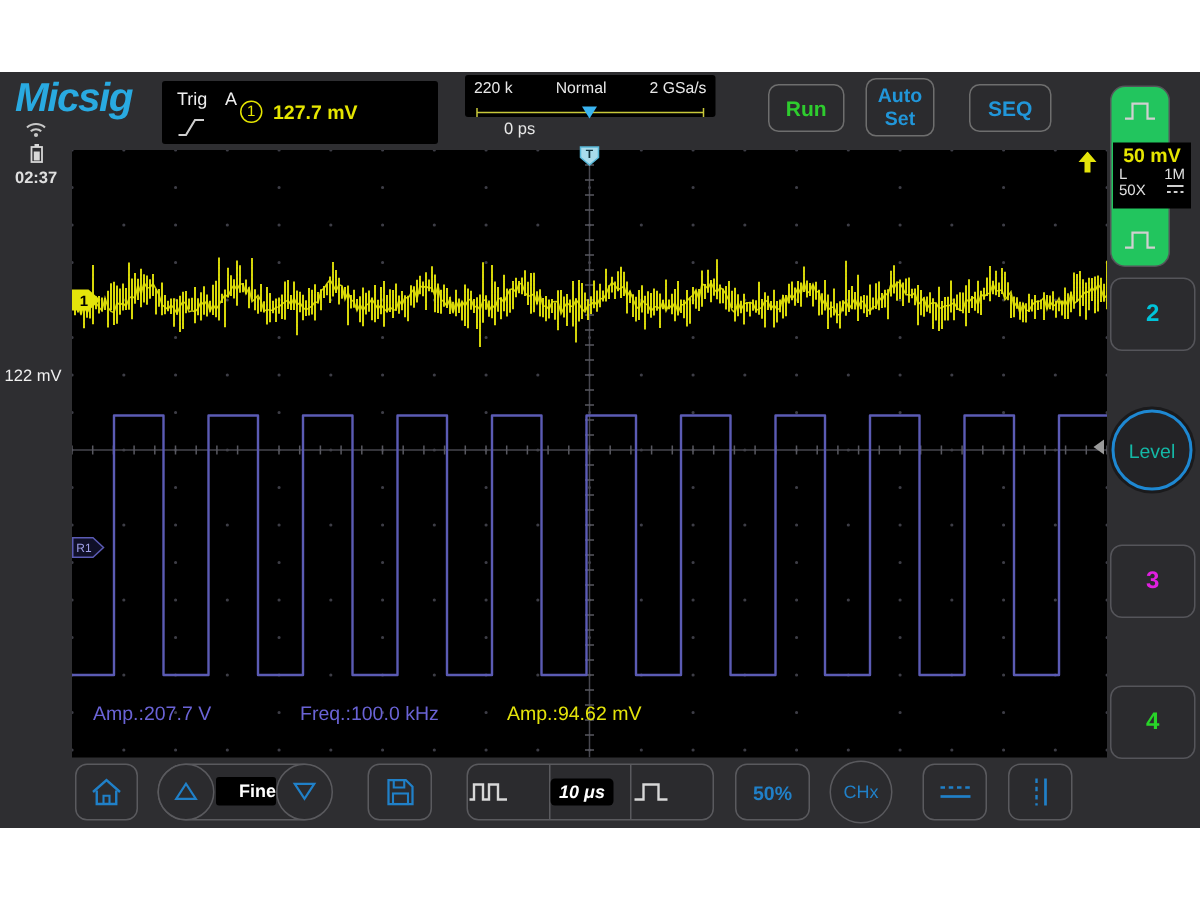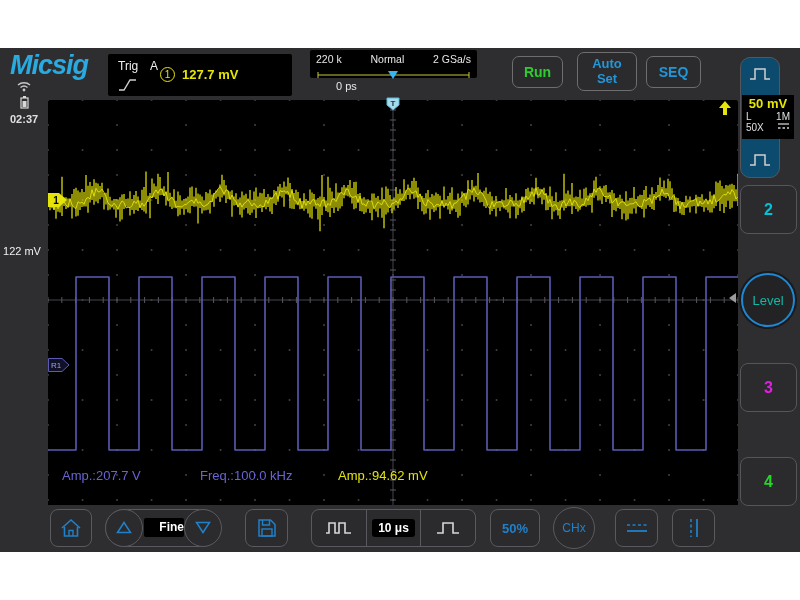--- a/index.html
+++ b/index.html
@@ -31,40 +31,40 @@
              justify-content:space-between; padding:0 6px; }
   .acq-row span { color:#e8e8e8; font-size:10.5px; }
   .acq-slider { position:absolute; left:6px; top:20px; }
   .acq-delay { position:absolute; left:0; top:30px; width:100%; text-align:left;
                color:#e8e8e8; font-size:11px;padding-left:26px; }
 
   .tb-btn { position:absolute; background:#2b2b2e; border:1.5px solid #6e6e6e;
             border-radius:7px; color:#2196d9; font-weight:bold; font-size:14px;
             display:flex; align-items:center; justify-content:center; text-align:center; cursor:pointer; }
   .btn-run { left:512px; top:8px; width:51px; height:32px; color:#2ecc2e; }
-  .btn-autoset { left:577px; top:4px; width:60px; height:39px; font-size:13px; line-height:1.15; }
+  .btn-autoset { left:577px; top:4px; width:46px; height:39px; font-size:13px; line-height:1.15; }
   .btn-seq { left:646px; top:8px; width:55px; height:32px; }
 
   
   .plot { position:absolute; left:48px; top:52px; width:690px; height:405px; background:#000; }
   .plot svg.waves { position:absolute; left:0; top:0; }
   .marker-ch1 { position:absolute; left:0; top:91px; }
   .marker-r1 { position:absolute; left:0; top:257px; }
   .marker-t { position:absolute; left:338px; top:-3px; }
   .marker-uparrow { position:absolute; left:670px; top:1px; }
   .meas { position:absolute; top:368px; font-size:13px; }
   .meas0 { left:14px; } .meas1 { left:152px; } .meas2 { left:290px; }
 
   .pos-label { position:absolute; left:0; top:145px; width:44px; text-align:center;
                color:#f0f0f0; font-size:11px; }
 
   
   .right-col { position:absolute; left:738px; top:0; width:62px; height:504px; }
   .ch1-btn { position:absolute; left:2px; top:9px; width:40px; height:121px;
-             border:1.5px solid #55555a; border-radius:10px; background:#0c4a6e; cursor:pointer; }
+             border:1.5px solid #55555a; border-radius:10px; background:#22c55e; cursor:pointer; }
   .ch1-info { position:absolute; left:1px; top:37px; width:52px; height:44px; background:#000; }
   .ch1-scale { color:#e6e600; font-size:13px; font-weight:bold; text-align:center; margin-top:1px; }
   .ch1-row { display:flex; justify-content:space-between; padding:0 4px; color:#e0e0e0; font-size:10px; }
   .pulse-top { position:absolute; left:50%; top:8px; transform:translateX(-50%); }
   .pulse-bot { position:absolute; left:50%; bottom:9px; transform:translateX(-50%); }
   .chn-btn { position:absolute; left:2px; width:57px; height:49px; background:#2b2b2e;
              border:1.5px solid #55555a; border-radius:8px; font-size:16px; font-weight:bold;
              display:flex; align-items:center; justify-content:center; cursor:pointer; }
   .ch2-btn { top:137px; color:#00c3d9; }
   .ch3-btn { top:315px; color:#e01fe0; }
@@ -88,21 +88,21 @@
   .fine-circle { position:absolute; top:-1.5px; width:38px; height:38px; border-radius:50%;
                  border:1.5px solid #5a5a5e; background:#2b2b2e; display:flex;
                  align-items:center; justify-content:center; cursor:pointer; }
   .fine-up { left:-1.5px; } .fine-down { right:-1.5px; }
   .fine-box { position:absolute; left:38px; top:8px; width:40px; height:19px; background:#000;
               border-radius:2px; color:#fff; font-size:12px; font-weight:bold;
               text-align:right; line-height:19px; }
   .bb-save { left:245px; width:43px; }
   .tb-group { position:absolute; left:311px; top:4px; width:165px; height:38px;
               border:1.5px solid #5a5a5e; border-radius:8px; background:#2b2b2e; display:flex; }
-  .tb-seg { flex:1; display:flex; align-items:center; justify-content:center; cursor:pointer; }
+  .tb-seg { flex:1; display:flex; align-items:center; cursor:pointer;font-style:italic; }
   .tb-seg + .tb-seg { border-left:1.5px solid #5a5a5e; }
   .tb-value { background:#000; border-radius:3px; color:#fff; font-size:12px;
               padding:2px 6px; font-weight:bold; }
   .bb-50 { left:490px; width:50px; color:#2080c8; font-weight:bold; font-size:13px; }
   .bb-chx { position:absolute; left:553px; top:2px; width:42px; height:42px; border-radius:50%;
             border:1.5px solid #5a5a5e; background:#2b2b2e; color:#2080c8; font-size:12px;
             display:flex; align-items:center; justify-content:center; cursor:pointer; }
   .bb-hcur { left:615px; width:43px; }
   .bb-vcur { left:672px; width:43px; }
 </style>

